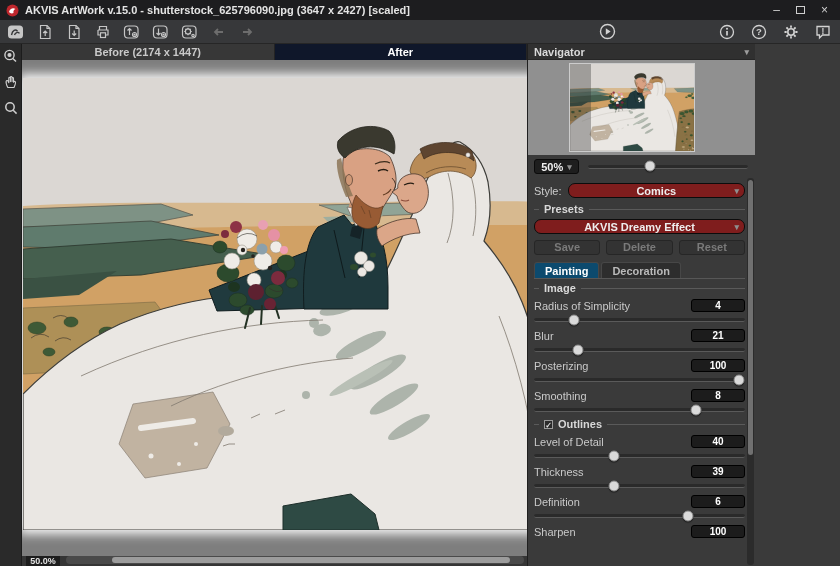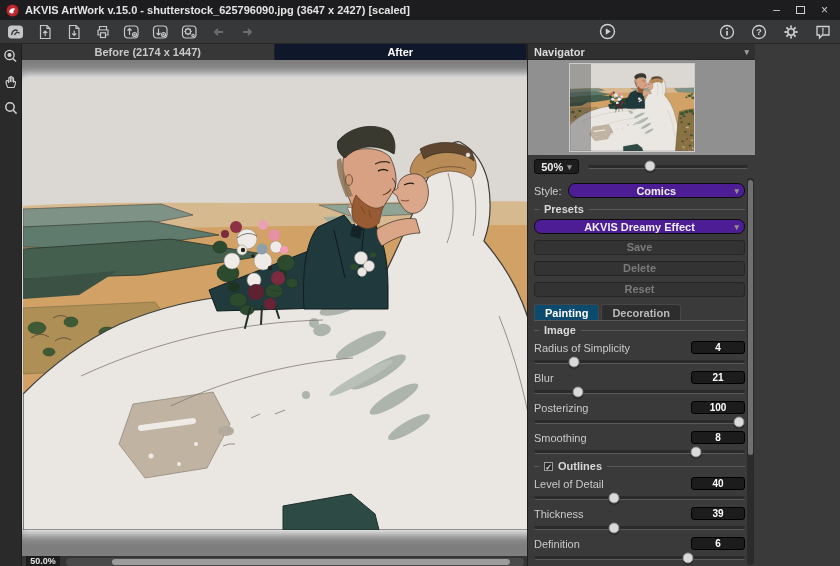--- a/index.html
+++ b/index.html
@@ -22,44 +22,44 @@
   .toolstrip{width:22px;background:#2a2a2a;border-right:1px solid #1c1c1c;display:flex;flex-direction:column;align-items:center;padding-top:3px;gap:8px;}
   .tsbtn{width:18px;height:18px;display:flex;align-items:center;justify-content:center;}
   .center{width:505px;display:flex;flex-direction:column;}
   .tabbar{height:16px;display:flex;background:#2c2c2c;}
   .tab{flex:1;text-align:center;font-size:11px;line-height:16px;font-weight:bold;color:#c9c9c9;background:#373737;border-right:1px solid #242424;}
   .tab.active{background:#0f172a;color:#ffffff;}
   .canvas{flex:1;background:#7e7e7e;position:relative;overflow:hidden;}
   .artwork{position:absolute;left:1px;top:18px;width:605px;height:452px;
            box-shadow:0 0 10px 4px rgba(255,255,255,0.95);background:#dcd8d4;}
   .art-svg{display:block;width:100%;height:100%;}
-  .statusrow{height:10px;background:#353535;display:flex;align-items:flex-end;gap:6px;padding:0 3px 0 4px;}
+  .statusrow{height:10px;background:#353535;display:flex;align-items:flex-start;gap:6px;padding:0 3px 0 4px;}
   .zoom-label{font-size:9px;font-weight:bold;color:#e2e2e2;background:#1d1d1d;padding:0 4px;height:10px;line-height:10px;min-width:34px;text-align:center;}
   .hscroll{flex:1;height:8px;background:#4a4a4a;border-radius:4px;position:relative;}
   .hthumb{position:absolute;top:1px;height:6px;border-radius:3px;background:#9c9c9c;}
   
   .panel{width:228px;background:#3a3a3a;border-left:1px solid #1f1f1f;position:relative;display:flex;flex-direction:column;font-size:11px;color:#cbcbcb;}
   .nav-header{height:16px;background:#303030;display:flex;align-items:center;padding:0 6px;font-weight:bold;color:#dadada;border-bottom:1px solid #262626;}
   .nav-header .caret{margin-left:auto;color:#9c9c9c;font-size:9px;}
   .nav-thumb-area{height:95px;background:#909090;position:relative;}
   .nav-thumb{position:absolute;left:42px;top:4px;width:124px;height:87px;outline:1px solid #cccccc;background:#dcd8d4;overflow:hidden;}
   .nav-shade{position:absolute;left:0;top:0;bottom:0;width:21px;background:rgba(50,50,50,0.35);}
   .zoom-row{height:23px;display:flex;align-items:center;padding:0 7px 0 6px;gap:9px;}
   .zoom-dd{height:15px;min-width:45px;background:#1e1e1e;border:1px solid #0b0b0b;border-radius:3px;color:#f0f0f0;font-weight:bold;font-size:11px;font-family:inherit;display:flex;align-items:center;justify-content:center;gap:4px;padding:0 4px;}
   .zoom-dd .caret{color:#8f8f8f;font-size:9px;}
   .zslider{flex:1;height:4px;background:#2a2a2a;border-radius:2px;border-bottom:1px solid #5a5a5a;position:relative;}
   .handle{position:absolute;width:11px;height:11px;border-radius:50%;background:#dadada;border:1px solid #8a8a8a;top:50%;transform:translate(-50%,-50%);box-shadow:0 1px 1px rgba(0,0,0,.5);}
   .settings{flex:1;padding:2px 10px 0 6px;position:relative;overflow:hidden;}
   .style-row{display:flex;align-items:center;gap:6px;margin:3px 0 5px;}
-  .dropdown{flex:1;height:15px;background:#4c1d95;border:1px solid #0c0c0c;border-radius:7px;display:flex;align-items:center;justify-content:center;position:relative;color:#eeeeee;font-weight:bold;}
+  .dropdown{flex:1;height:15px;background:#7f1d1d;border:1px solid #0c0c0c;border-radius:7px;display:flex;align-items:center;justify-content:center;position:relative;color:#eeeeee;font-weight:bold;}
   .dropdown .caret{position:absolute;right:5px;color:#8f8f8f;font-size:9px;}
   .ghead{display:flex;align-items:center;gap:5px;font-weight:bold;color:#d8d8d8;margin:3px 0 4px;white-space:nowrap;}
   .ghead::before{content:"";width:5px;height:1px;background:#5a5a5a;flex:none;}
   .ghead::after{content:"";flex:1;height:1px;background:#5a5a5a;}
-  .btnrow{display:flex;gap:6px;margin:6px 0 3px;flex-direction:column;}
+  .btnrow{display:flex;gap:6px;margin:6px 0 3px;}
   .pbtn{flex:1;height:15px;background:#333333;border:1px solid #262626;border-radius:3px;color:#7a7a7a;font-weight:bold;font-size:11px;font-family:inherit;text-align:center;line-height:13px;padding:0;}
   .ptabs{display:flex;gap:2px;margin-top:7px;border-bottom:1px solid #575757;}
   .ptab{padding:2px 10px 1px;font-weight:bold;font-size:11px;background:#2d2d2d;color:#bababa;border:1px solid #474747;border-bottom:none;border-radius:3px 3px 0 0;}
   .ptab.active{background:#0c4a6e;color:#ffffff;text-align:right;}
   .cb{width:9px;height:9px;border:1px solid #9b9b9b;background:#2b2b2b;color:#e6e6e6;font-size:8px;line-height:9px;text-align:center;flex:none;}
   .srow{margin-bottom:1px;}
   .srow-top{display:flex;align-items:center;justify-content:space-between;height:15px;}
   .slabel{font-size:11px;color:#c9c9c9;}
   .sval{width:54px;height:13px;background:#1c1c1c;border:1px solid #000;border-radius:3px;color:#ffffff;font-weight:bold;font-size:10px;text-align:center;line-height:12px;}
   .strack{height:4px;background:#2a2a2a;border-radius:2px;border-bottom:1px solid #5a5a5a;position:relative;margin:5px 0 6px;}

